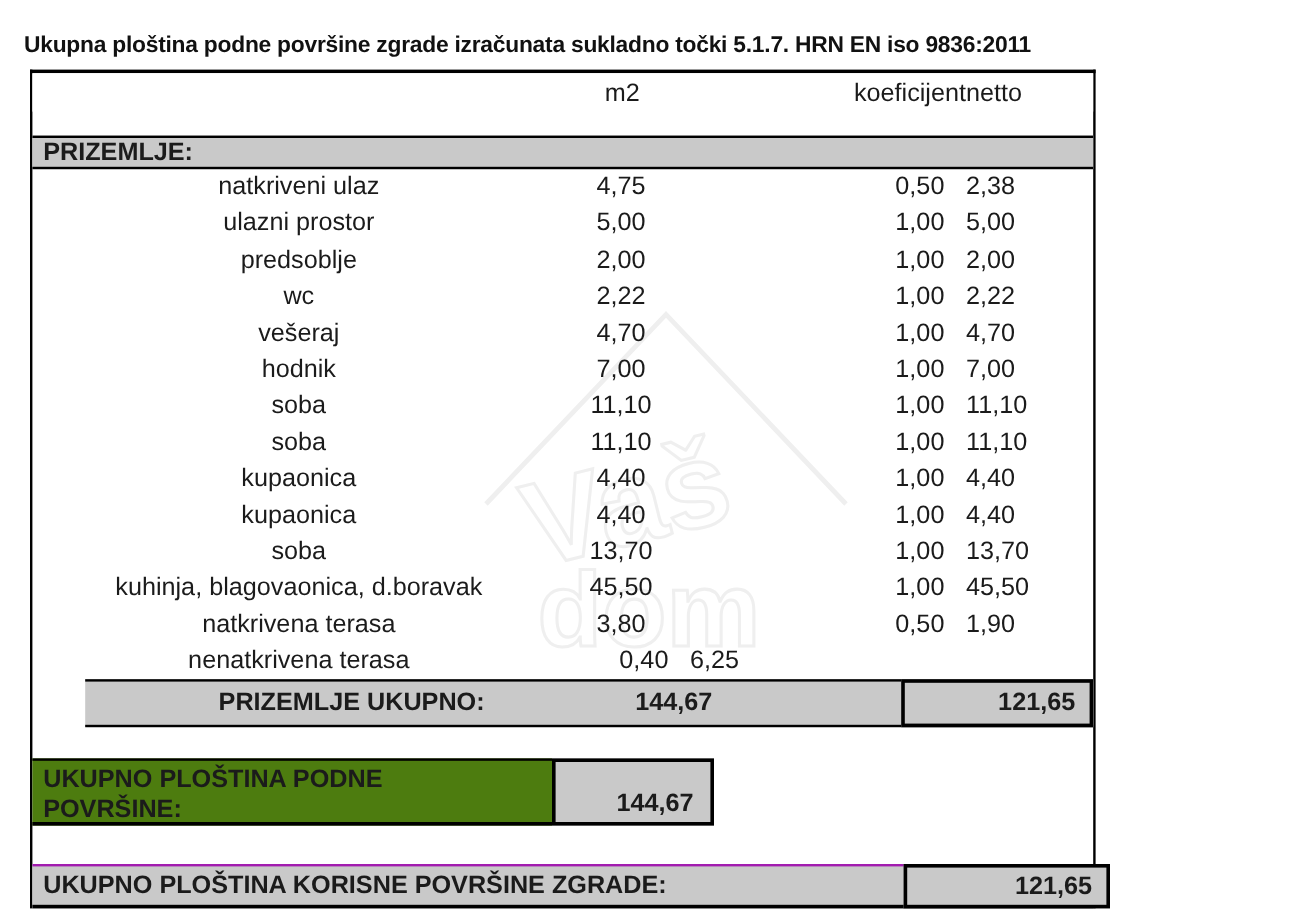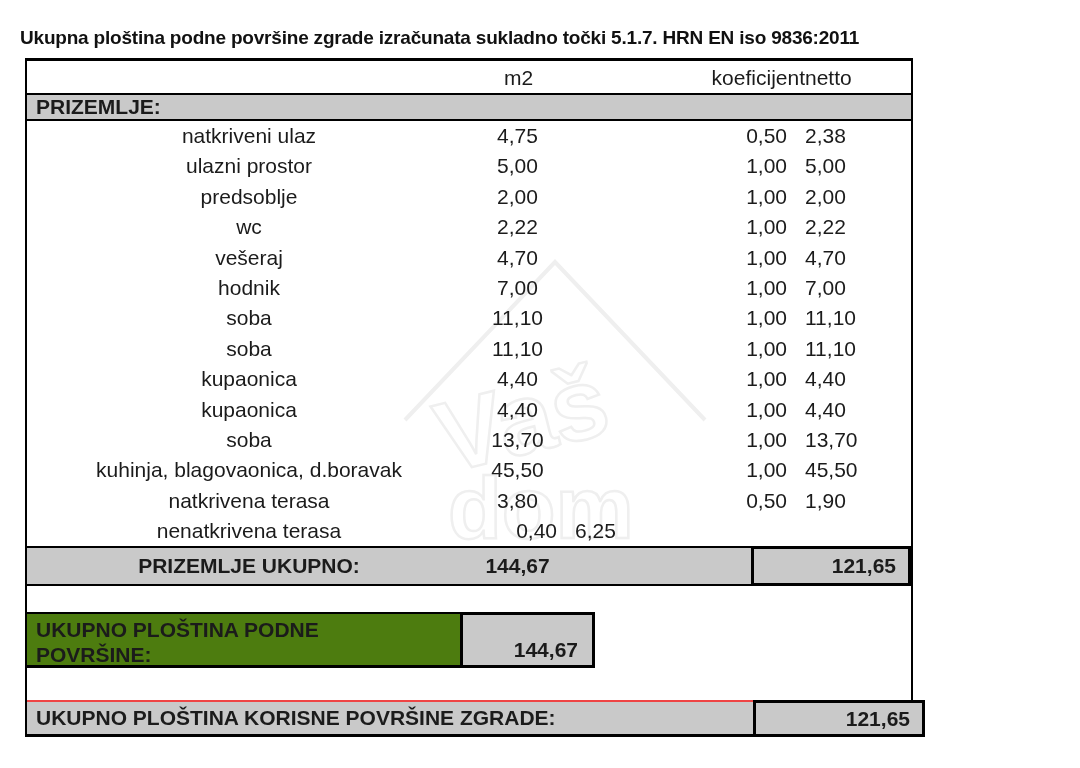--- a/index.html
+++ b/index.html
@@ -19,45 +19,45 @@
   }
   .grid-row{display:grid;grid-template-columns:435px 113px 230px 258px;box-sizing:border-box;}
   .c-label{text-align:center;padding-left:9px;}
   .c-m2{text-align:center;padding-right:2px;}
   .c-koef{text-align:right;padding-right:18px;}
   .c-netto{text-align:left;padding-right:53px;}
   .header-row{height:32px;line-height:33px;background:#fff;}
   .header-row .c-m2{text-align:center;padding:0;}
   .header-row .c-koef{padding-right:0;}
   .band{background:#c9c9c9;font-weight:bold;}
-  .section-band{height:28px;line-height:24px;border-top:2px solid #000;border-bottom:2px solid #000;padding-left:9px;box-sizing:border-box;}
+  .section-band{height:28px;line-height:24px;border-top:2px solid #000;border-bottom:2px solid #000;padding-left:9px;box-sizing:border-box;margin-top:20px;}
   .data-row{height:30.4px;line-height:30.4px;background:transparent;}
   .total-band{
     position:relative;height:40px;line-height:36px;box-sizing:border-box;
-    border-top:2px solid #000;border-bottom:2px solid #000;
+    border-top:2px solid #000;border-bottom:2px solid #000;margin-left:44px;
   }
   .unit-abs{position:absolute;left:803px;top:0;font-weight:bold;}
   .value-box{
     position:absolute;box-sizing:border-box;border:3px solid #000;background:#c9c9c9;
     display:flex;align-items:center;justify-content:flex-end;font-weight:bold;
   }
   .total-netto-box{right:0;top:-2px;bottom:-2px;width:160px;padding-right:12px;}
   .gap-a{height:26px;}
   .gap-b{height:32px;}
   .podne-block{position:relative;height:56px;box-sizing:border-box;}
   .podne-label{
     position:absolute;left:0;top:0;width:433px;height:56px;box-sizing:border-box;
     background:#4d7c0f;border-top:2px solid #000;border-bottom:3px solid #000;
     font-weight:bold;padding:3px 0 0 9px;line-height:25px;width:433px;
   }
   .podne-label-inner{display:block;width:340px;}
   .podne-box{left:433px;top:0;width:135px;height:56px;align-items:flex-end;padding:0 14px 3px 0;}
   .final-band{
     position:relative;height:37px;line-height:31px;box-sizing:border-box;
-    border-top:2px solid #ef4444;border-bottom:3px solid #000;
+    border-top:2px solid #a21caf;border-bottom:3px solid #000;
   }
   .final-label{padding-left:9px;white-space:nowrap;}
   .final-netto-box{right:-14px;top:-2px;bottom:-3px;width:172px;padding-right:12px;}
 </style>
 </head>
 <body>
 
 <div class="page">
 
   <svg class="watermark" width="330" height="300" viewBox="0 0 330 300">

